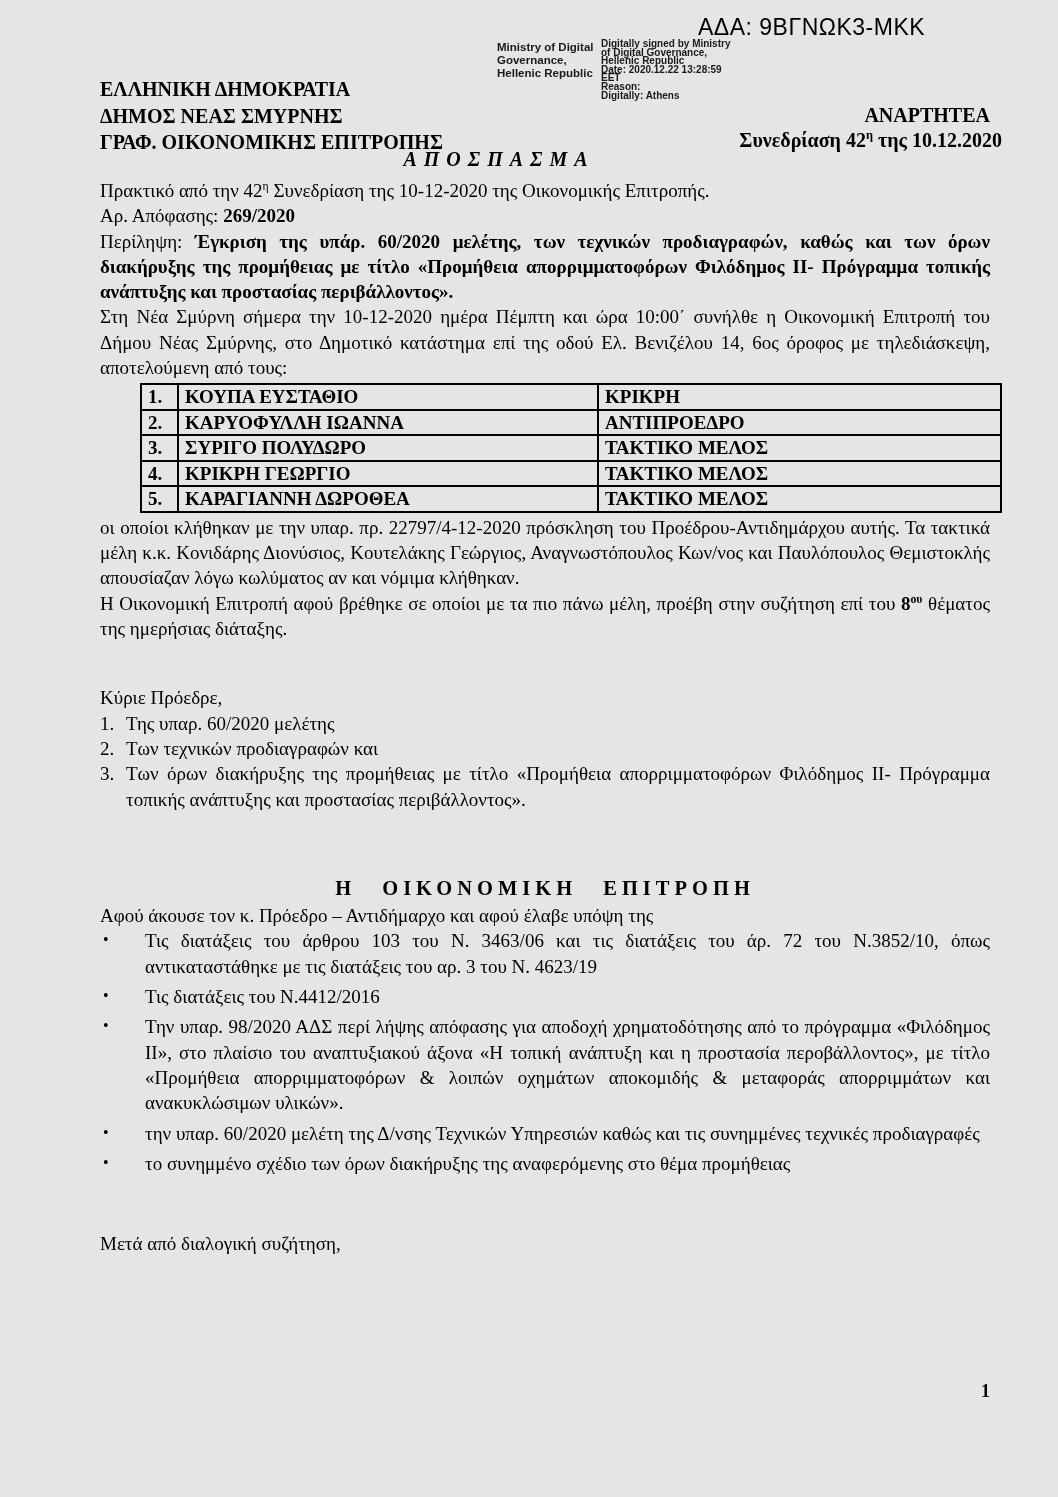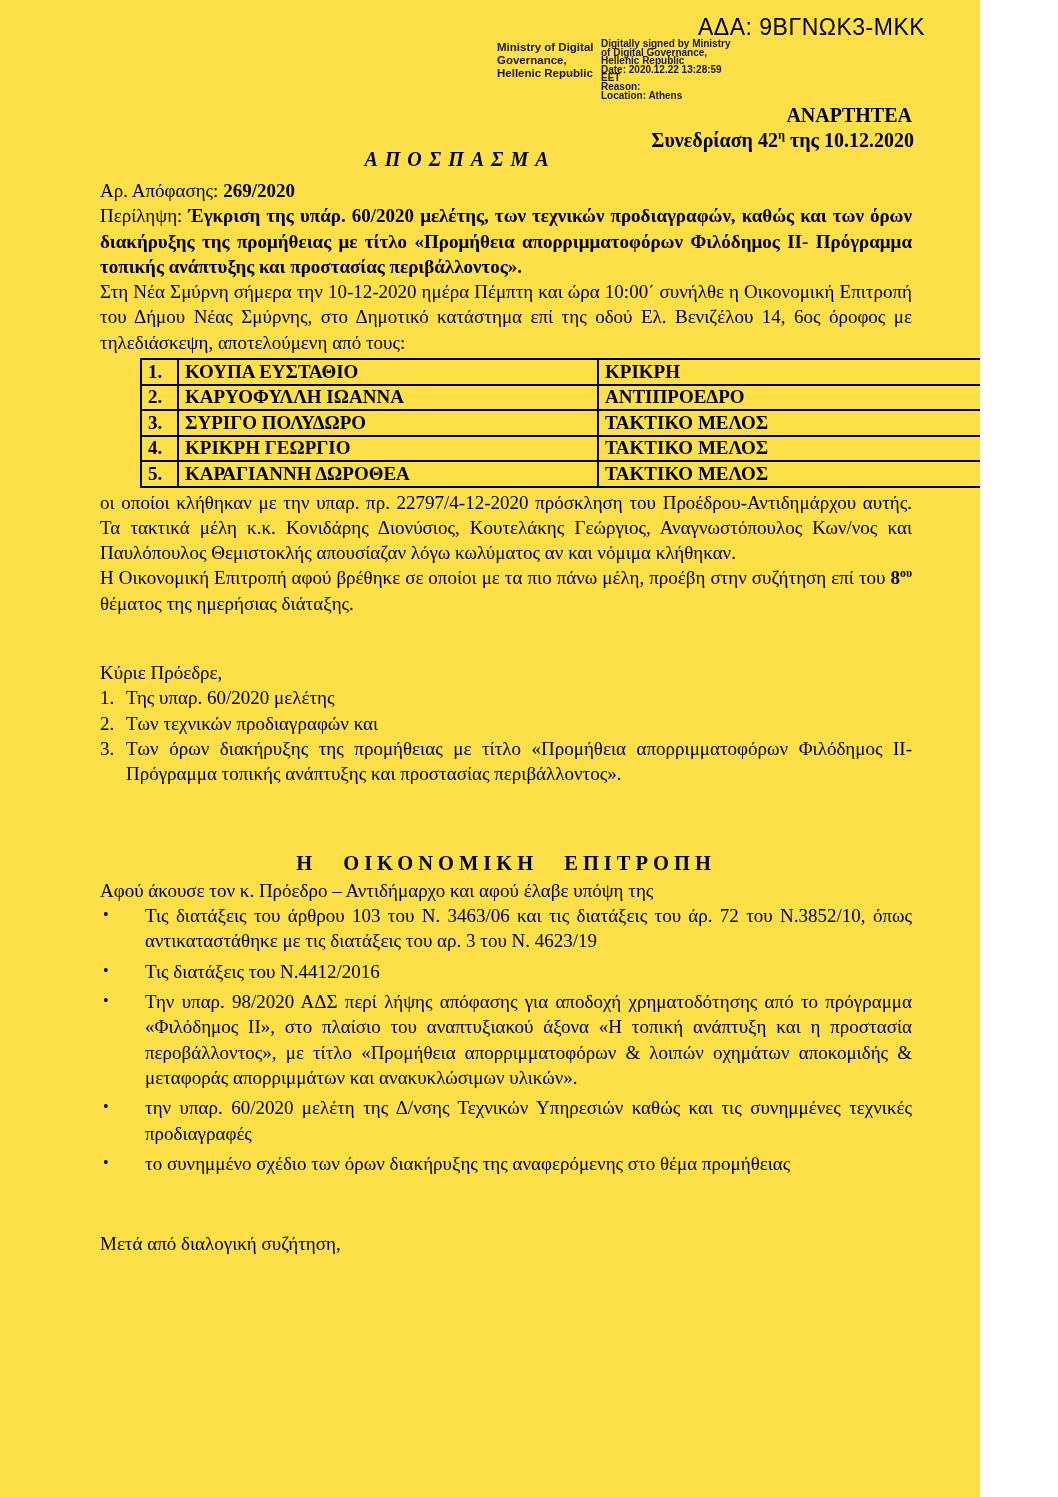--- a/index.html
+++ b/index.html
@@ -1,20 +1,20 @@
 <!DOCTYPE html>
 <html lang="el"><head>
 <meta charset="utf-8">
 <style>
   * { margin:0; padding:0; box-sizing:border-box; }
   html,body { background:#ffffff; }
   .page {
     position:relative;
-    width:980px; height:1497px;
-    background:#fde047;
+    width:1058px; height:1497px;
+    background:#e5e5e5;
     color:#000000;
     font-family:"Liberation Serif", serif;
     font-size:19px;
     overflow:hidden;
   }
   
   .header { position:relative; height:172px; }
   .ada {
     position:absolute; left:698px; top:14px;
     font-family:"Liberation Sans", sans-serif;
@@ -32,21 +32,21 @@
   }
   .org-block {
     position:absolute; left:100px; top:76px;
     font-size:20px; font-weight:bold; line-height:26.5px; white-space:nowrap;
   }
   .anartitea {
     position:absolute; right:68px; top:104px;
     font-size:20px; font-weight:bold;
   }
   .session-line {
-    position:absolute; right:66px; top:129px;
+    position:absolute; right:56px; top:129px;
     font-size:20px; font-weight:bold; white-space:nowrap;
   }
   .doc-title {
     position:absolute; left:0; right:60px; top:148px;
     text-align:center; font-size:20px; font-weight:bold;
     letter-spacing:7px;
     font-style:italic;
   }
   sup { font-size:0.62em; vertical-align:super; line-height:0; }
   
@@ -116,33 +116,39 @@
       <div>Hellenic Republic</div>
     </div>
 
     <div class="sig-details">
       <div>Digitally signed by Ministry</div>
       <div>of Digital Governance,</div>
       <div>Hellenic Republic</div>
       <div>Date: 2020.12.22 13:28:59</div>
       <div>EET</div>
       <div>Reason:</div>
-      <div>Location: Athens</div>
+      <div>Digitally: Athens</div>
     </div>
 
+    <div class="org-block">
+      <div>ΕΛΛΗΝΙΚΗ ΔΗΜΟΚΡΑΤΙΑ</div>
+      <div>ΔΗΜΟΣ ΝΕΑΣ ΣΜΥΡΝΗΣ</div>
+      <div>ΓΡΑΦ. ΟΙΚΟΝΟΜΙΚΗΣ ΕΠΙΤΡΟΠΗΣ</div>
+    </div>
 
     <div class="anartitea">ΑΝΑΡΤΗΤΕΑ</div>
 
     <div class="session-line"><span>Συνεδρίαση 42</span><sup>η</sup><span> της 10.12.2020</span></div>
 
     <div class="doc-title">ΑΠΟΣΠΑΣΜΑ</div>
   </div>
 
   <div class="content">
 
+    <p><span>Πρακτικό από την 42</span><sup>η</sup><span> Συνεδρίαση της 10-12-2020 της Οικονομικής Επιτροπής.</span></p>
 
     <p><span>Αρ. Απόφασης: </span><span class="bold">269/2020</span></p>
 
     <p><span>Περίληψη: </span><span class="bold">Έγκριση της υπάρ. 60/2020 μελέτης, των τεχνικών προδιαγραφών, καθώς και των όρων διακήρυξης της προμήθειας με τίτλο «Προμήθεια απορριμματοφόρων Φιλόδημος ΙΙ- Πρόγραμμα τοπικής ανάπτυξης και προστασίας περιβάλλοντος».</span></p>
 
     <p>Στη Νέα Σμύρνη σήμερα την 10-12-2020 ημέρα Πέμπτη και ώρα 10:00΄ συνήλθε η Οικονομική Επιτροπή του Δήμου Νέας Σμύρνης, στο Δημοτικό κατάστημα επί της οδού Ελ. Βενιζέλου 14, 6ος όροφος με τηλεδιάσκεψη, αποτελούμενη από τους:</p>
 
     <table class="members-table">
       <tbody>
         <tr>

